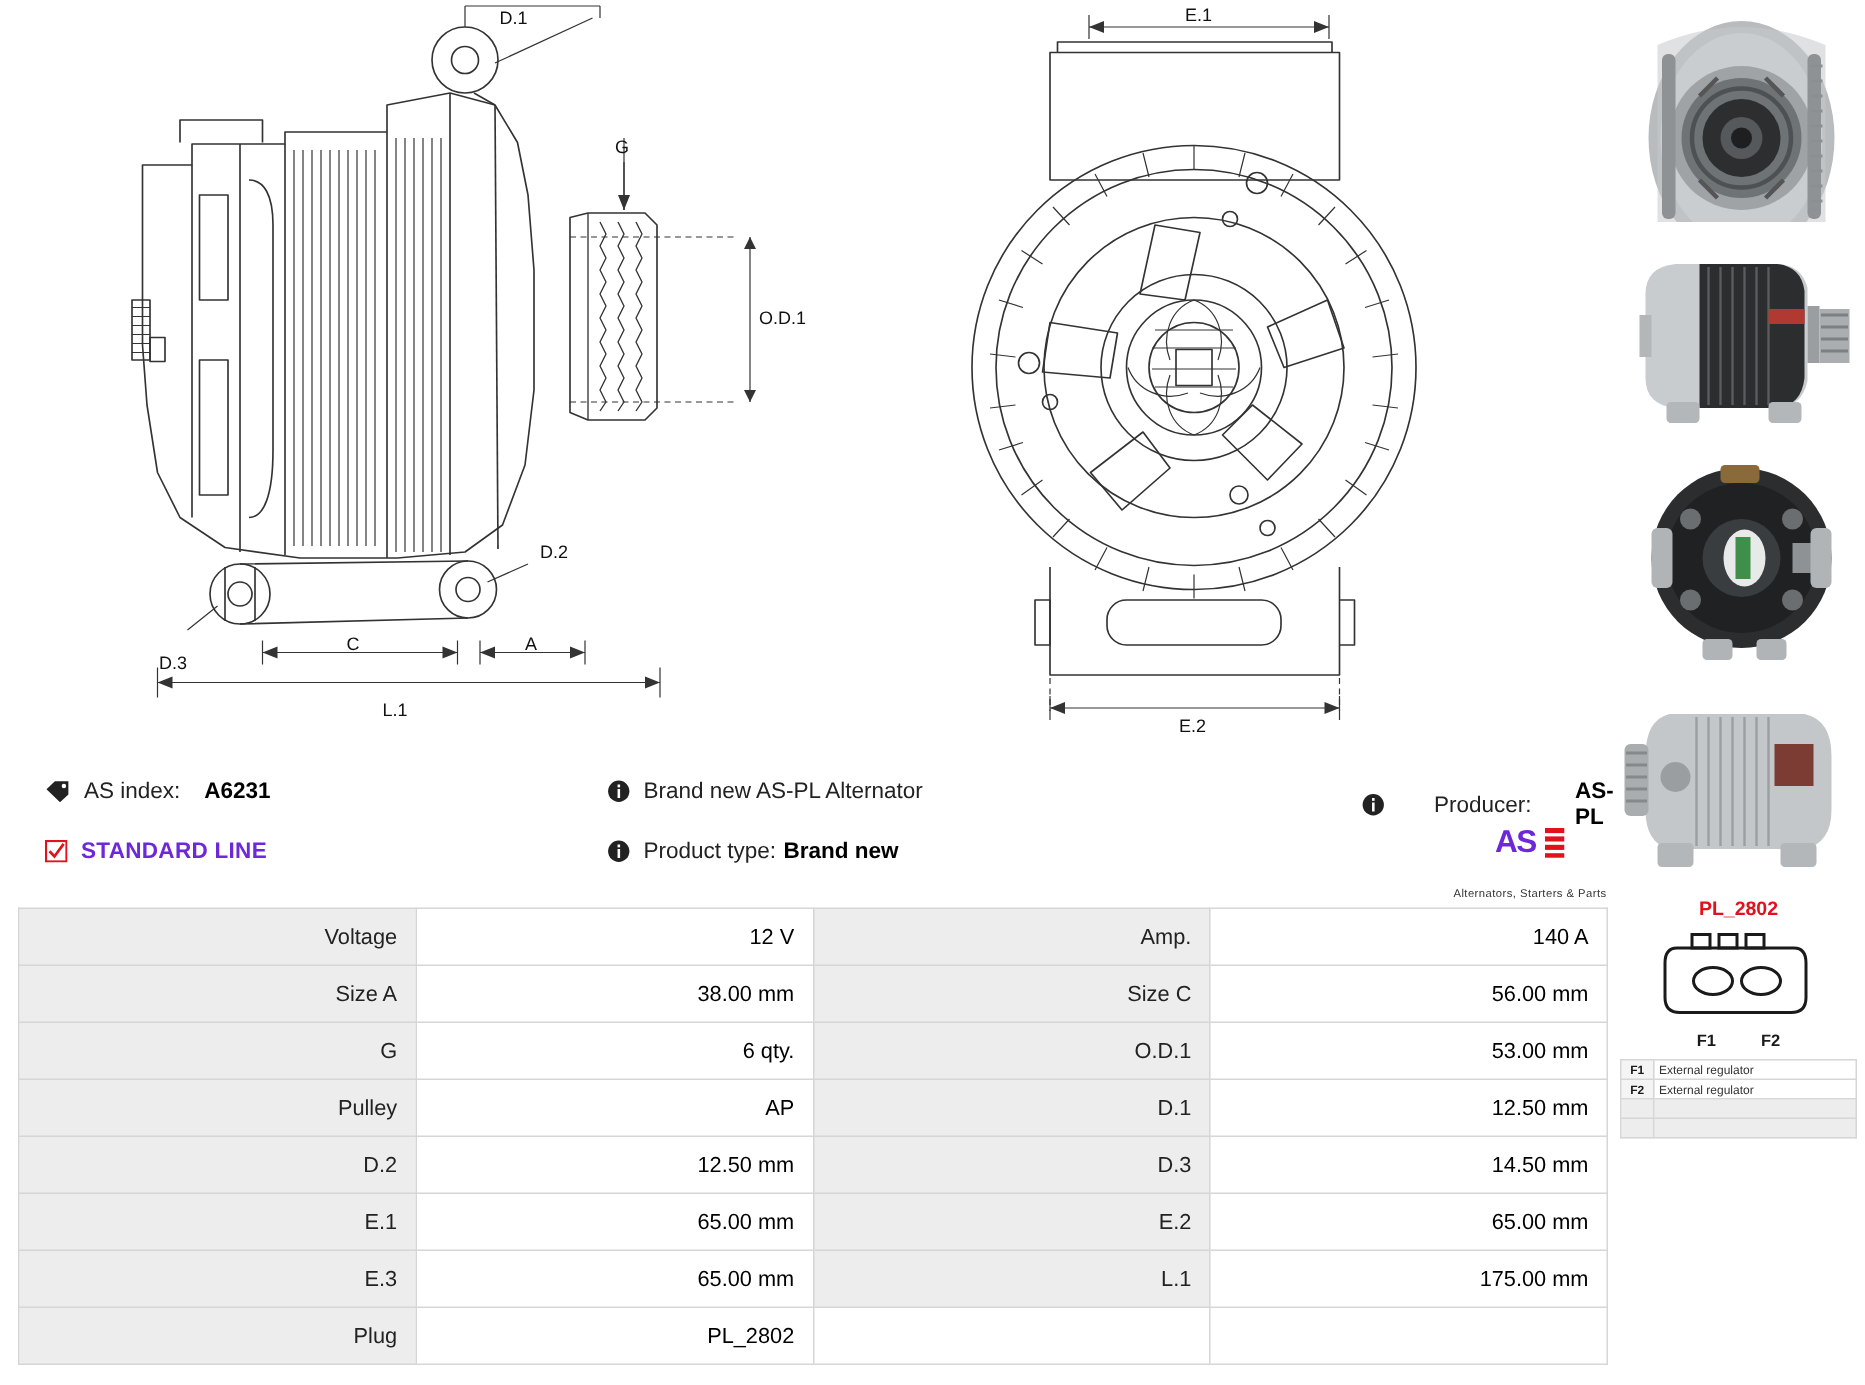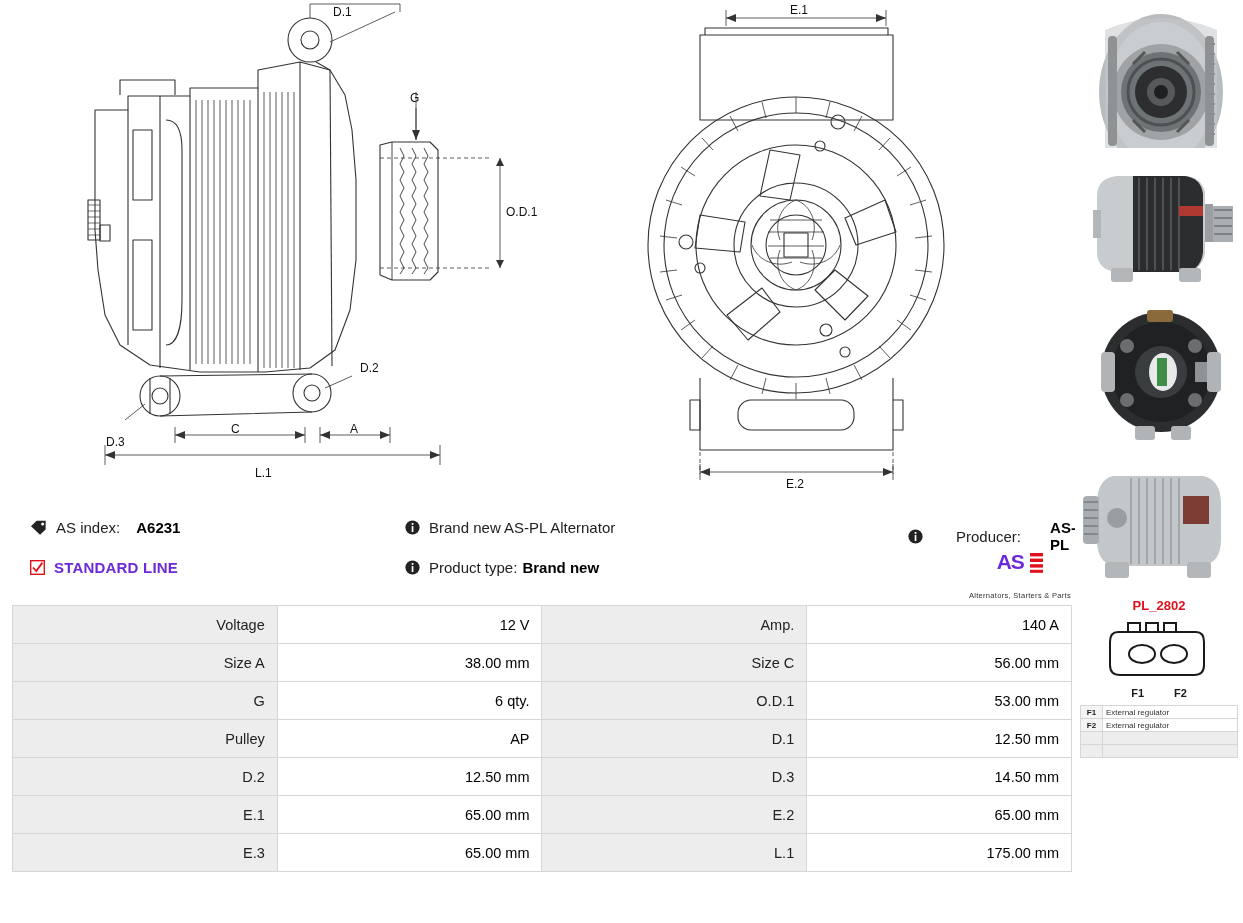--- a/index.html
+++ b/index.html
@@ -356,20 +356,26 @@
         <td class="k">E.1</td>
         <td class="v">65.00 mm</td>
         <td class="k">E.2</td>
         <td class="v">65.00 mm</td>
       </tr>
       <tr>
         <td class="k">E.3</td>
         <td class="v">65.00 mm</td>
         <td class="k">L.1</td>
         <td class="v">175.00 mm</td>
+      </tr>
+      <tr>
+        <td class="k">Plug</td>
+        <td class="v">PL_2802</td>
+        <td class="empty"></td>
+        <td class="empty"></td>
       </tr>
     </tbody>
   </table>
 
   <div class="photos">
 
     <div class="photo">
       <svg width="168" height="180" viewBox="0 0 168 180">
         <rect width="168" height="180" fill="#fff"></rect>
         <ellipse cx="86" cy="92" rx="62" ry="78" fill="#b9bcbe"></ellipse>

